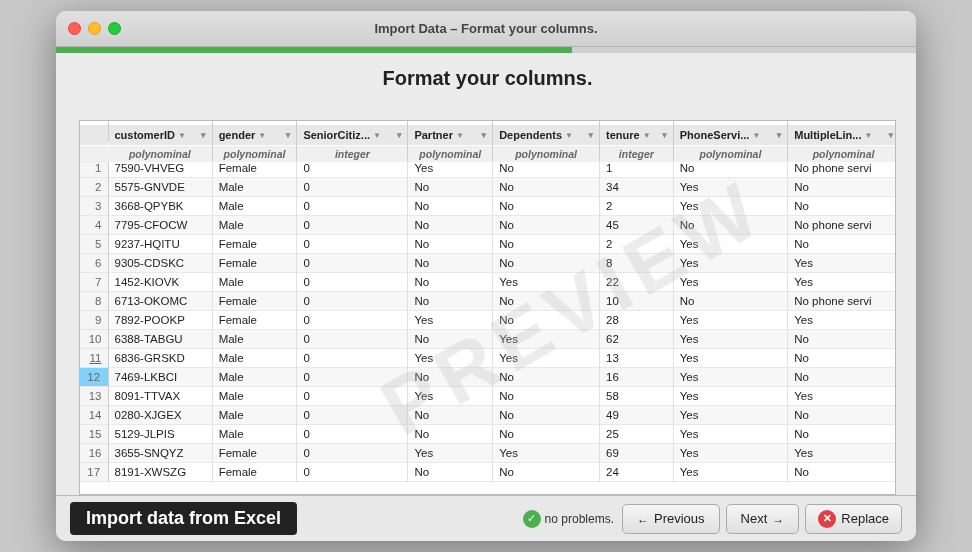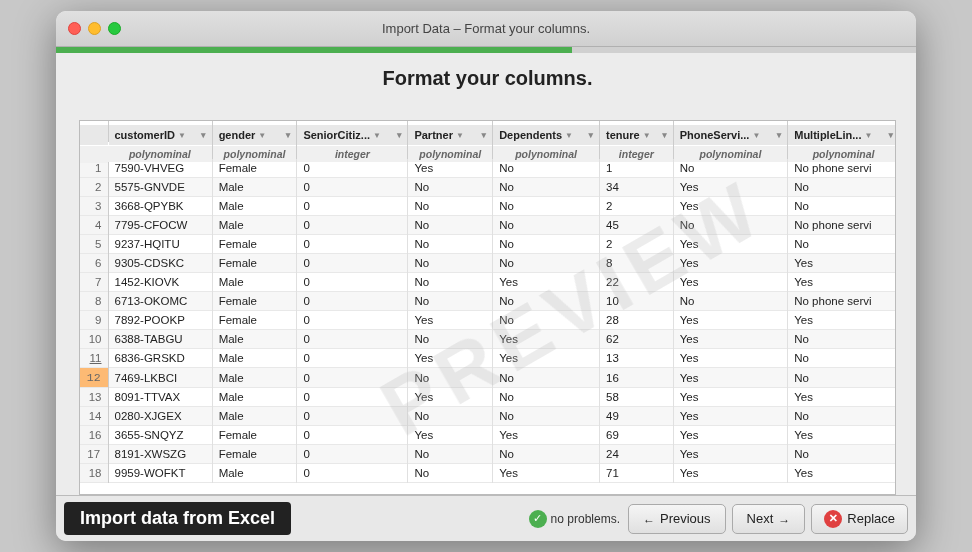--- a/index.html
+++ b/index.html
@@ -44,21 +44,21 @@
     }
     .tl-red { background: #ff5f56; border: 1px solid #e0443e; }
     .tl-yellow { background: #ffbd2e; border: 1px solid #dea123; }
     .tl-green { background: #27c93f; border: 1px solid #1aab29; }
     .title-text {
       position: absolute;
       left: 50%;
       transform: translateX(-50%);
       font-size: 13px;
       color: #444;
-      font-weight: 400;
+      font-weight: 700;
     }
     .progress-bar-container {
       height: 6px;
       background: #d0d0d0;
     }
     .progress-bar-fill {
       height: 100%;
       background: #4caf50;
       width: 60%;
     }
@@ -190,21 +190,21 @@
       color: rgba(180,180,180,0.25);
       pointer-events: none;
       white-space: nowrap;
       z-index: 5;
       letter-spacing: 8px;
     }
     .footer {
       display: flex;
       align-items: center;
       justify-content: space-between;
-      padding: 6px 8px;
+      padding: 6px 14px;
       background: #e8e8e8;
       border-top: 1px solid #bbb;
       position: relative;
     }
     .import-label {
       background: #222;
       color: white;
       font-size: 18px;
       font-weight: 700;
       padding: 6px 16px;
@@ -490,21 +490,21 @@
                 <td>6836-GRSKD</td>
                 <td>Male</td>
                 <td>0</td>
                 <td>Yes</td>
                 <td>Yes</td>
                 <td>13</td>
                 <td>Yes</td>
                 <td>No</td>
               </tr>
               <tr>
-                <td style="color: rgb(102, 102, 102); text-align: center; background: #fdba74; border-right: 1px solid rgb(204, 204, 204); font-family: Liberation Mono, monospace;">12</td>
+                <td style="color: rgb(102, 102, 102); text-align: center; background: #7dd3fc; border-right: 1px solid rgb(204, 204, 204);">12</td>
                 <td>7469-LKBCI</td>
                 <td>Male</td>
                 <td>0</td>
                 <td>No</td>
                 <td>No</td>
                 <td>16</td>
                 <td>Yes</td>
                 <td>No</td>
               </tr>
               <tr>
@@ -523,51 +523,51 @@
                 <td>0280-XJGEX</td>
                 <td>Male</td>
                 <td>0</td>
                 <td>No</td>
                 <td>No</td>
                 <td>49</td>
                 <td>Yes</td>
                 <td>No</td>
               </tr>
               <tr>
+                <td style="color: rgb(102, 102, 102); text-align: right; background: rgb(245, 245, 245); border-right: 1px solid rgb(204, 204, 204);">15</td>
+                <td>5129-JLPIS</td>
+                <td>Male</td>
+                <td>0</td>
+                <td>No</td>
+                <td>No</td>
+                <td>25</td>
+                <td>Yes</td>
+                <td>No</td>
+              </tr>
+              <tr>
                 <td style="color: rgb(102, 102, 102); text-align: right; background: rgb(245, 245, 245); border-right: 1px solid rgb(204, 204, 204);">16</td>
                 <td>3655-SNQYZ</td>
                 <td>Female</td>
                 <td>0</td>
                 <td>Yes</td>
                 <td>Yes</td>
                 <td>69</td>
                 <td>Yes</td>
                 <td>Yes</td>
               </tr>
               <tr>
                 <td style="color: rgb(102, 102, 102); text-align: center; background: rgb(245, 245, 245); border-right: 1px solid rgb(204, 204, 204);">17</td>
                 <td>8191-XWSZG</td>
                 <td>Female</td>
                 <td>0</td>
                 <td>No</td>
                 <td>No</td>
                 <td>24</td>
                 <td>Yes</td>
                 <td>No</td>
-              </tr>
-              <tr>
-                <td style="color: rgb(102, 102, 102); text-align: right; background: rgb(245, 245, 245); border-right: 1px solid rgb(204, 204, 204);">18</td>
-                <td>9959-WOFKT</td>
-                <td>Male</td>
-                <td>0</td>
-                <td>No</td>
-                <td>Yes</td>
-                <td>71</td>
-                <td>Yes</td>
-                <td>Yes</td>
               </tr>
             </tbody>
         </table>
       </div>
     </div>
   </div>
 
   <div class="footer">
     <div class="import-label">Import data from Excel</div>
 

